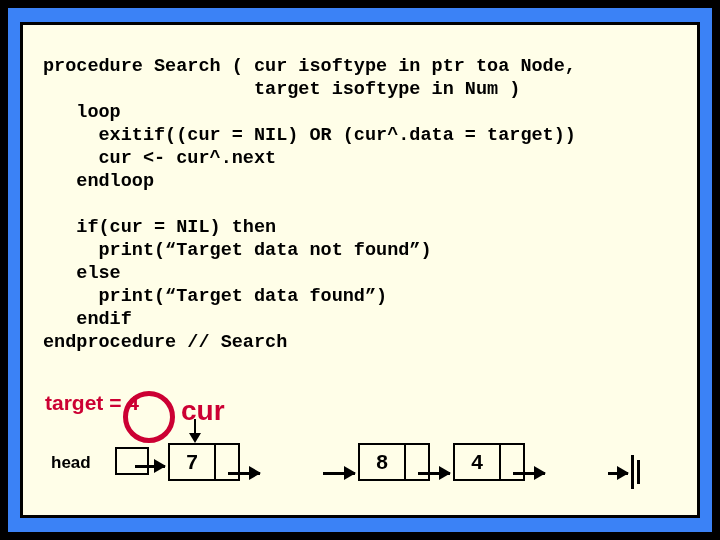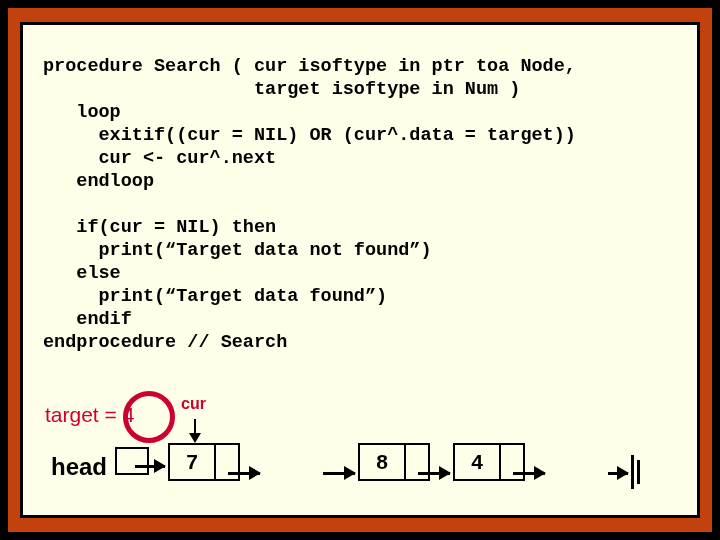--- a/index.html
+++ b/index.html
@@ -9,21 +9,21 @@
     width: 720px;
     height: 540px;
     font-family: "Courier New", monospace;
   }
   .outer {
     position: absolute;
     left: 8px;
     top: 8px;
     width: 704px;
     height: 524px;
-    background: #c2410c;
+    background: #3b82f6;
   }
   .panel {
     position: absolute;
     left: 12px;
     top: 14px;
     width: 674px;
     height: 490px;
     background: #fffee8;
     border: 3px solid #000;
   }
@@ -34,41 +34,41 @@
     font-size: 18.5px;
     font-weight: bold;
     line-height: 23px;
     color: #000;
     white-space: pre;
     font-family: "Courier New", monospace;
   }
   .target-label {
     position: absolute;
     left: 22px;
-    top: 378px;
+    top: 366px;
     font-family: Arial, sans-serif;
     font-size: 21px;
-    font-weight: normal;
+    font-weight: bold;
     color: #cc0033;
   }
   .head-label {
     position: absolute;
     left: 28px;
     top: 428px;
     font-family: Arial, sans-serif;
-    font-size: 24px;
+    font-size: 17px;
     font-weight: bold;
     color: #000;
   }
   .cur-label {
     position: absolute;
     left: 158px;
     top: 370px;
     font-family: Arial, sans-serif;
-    font-size: 16px;
+    font-size: 28px;
     font-weight: bold;
     color: #cc0033;
   }
   .circle {
     position: absolute;
     left: 100px;
     top: 366px;
     width: 42px;
     height: 42px;
     border: 5px solid #cc0033;

